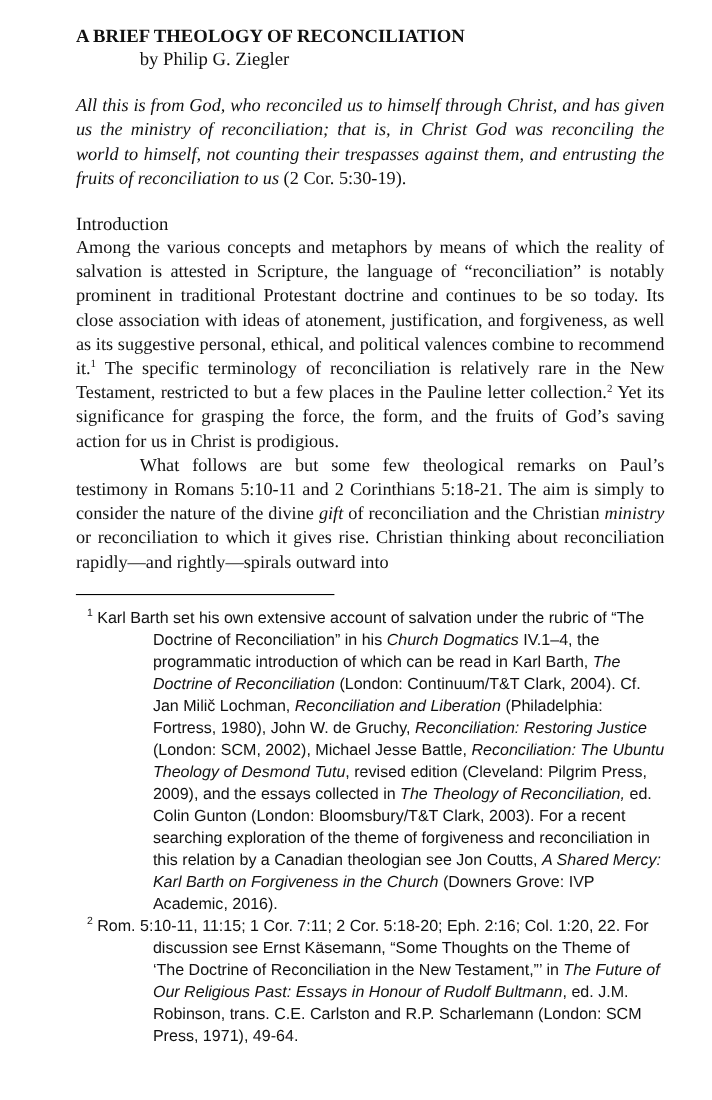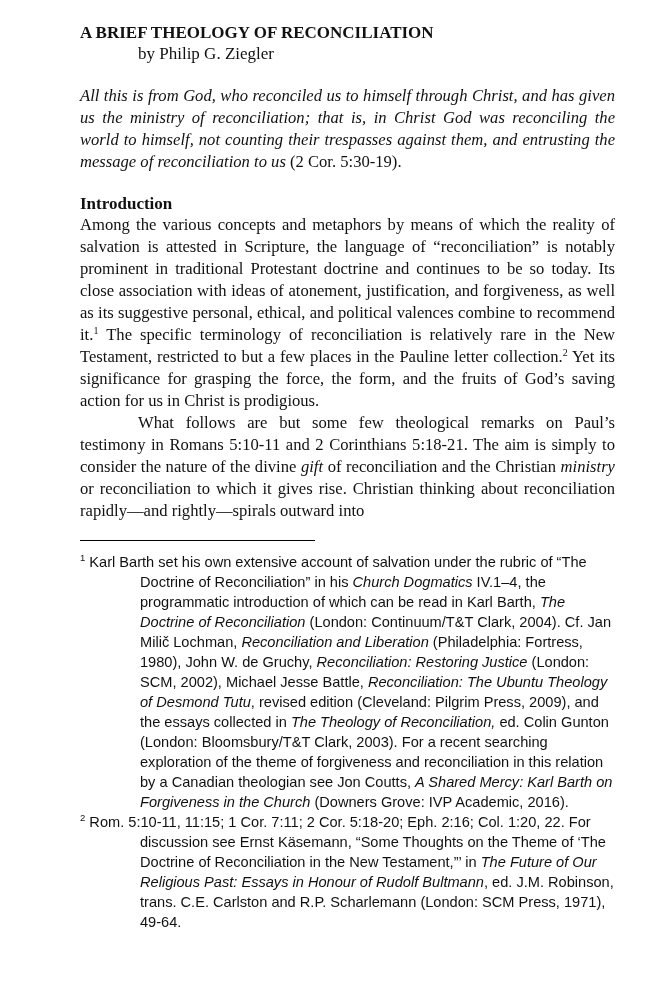--- a/index.html
+++ b/index.html
@@ -1,41 +1,41 @@
 <!DOCTYPE html>
 <html><head>
 <meta charset="utf-8">
 <style>
   html, body { margin: 0; padding: 0; background: #ffffff; }
   body { width: 647px; height: 1000px; position: relative; overflow: hidden; color: #111; }
-  .page { position: absolute; left: 80px; top: 22px; width: 535px; }
+  .page { position: absolute; left: 69px; top: 22px; width: 535px; }
   .serif { font-family: "Liberation Serif", "DejaVu Serif", serif; }
   .sans { font-family: "Liberation Sans", "DejaVu Sans", sans-serif; }
   .title { font-weight: bold; font-size: 17px; line-height: 21px; margin: 0; }
   .byline { font-weight: normal; font-size: 17px; line-height: 21px; margin: 0 0 0 58px; }
   .epigraph { font-size: 16.6px; line-height: 22px; text-align: justify; margin: 21px 0 0 0; }
   .epigraph .it { font-style: italic; }
-  h2.section { font-weight: bold; font-size: 17px; line-height: 21px; margin: 20px 0 0 0; }
+  h2.section { font-weight: normal; font-size: 17px; line-height: 21px; margin: 20px 0 0 0; }
   .body p { font-size: 16.6px; line-height: 22px; text-align: justify; margin: 0; }
   .body p.indent { text-indent: 58px; }
   sup { font-size: 10px; line-height: 0; vertical-align: 6px; }
   .rule { width: 235px; height: 0; border-top: 1.5px solid #000; margin: 18px 0 0 0; }
   .footnotes { margin-top: 11px; }
-  .fn { font-size: 14.6px; line-height: 20px; margin: 0 0 0 0; padding-left: 60px; text-indent: -60px; }
+  .fn { font-size: 14.6px; line-height: 20px; margin: 0 0 0 10px; padding-left: 60px; text-indent: -60px; }
   .fn sup { font-size: 9.5px; vertical-align: 6px; }
   em { }
 </style>
 </head>
 <body>
 
 <div class="page">
   <h1 class="title serif">A BRIEF THEOLOGY OF RECONCILIATION</h1>
   <div class="byline serif">by Philip G. Ziegler</div>
 
-  <p class="epigraph serif"><span class="it">All this is from God, who reconciled us to himself through Christ, and has given us the ministry of reconciliation; that is, in Christ God was reconciling the world to himself, not counting their trespasses against them, and entrusting the message of reconciliation to us</span><span> (2 Cor. 5:30-19).</span></p>
+  <p class="epigraph serif"><span class="it">All this is from God, who reconciled us to himself through Christ, and has given us the ministry of reconciliation; that is, in Christ God was reconciling the world to himself, not counting their trespasses against them, and entrusting the fruits of reconciliation to us</span><span> (2 Cor. 5:30-19).</span></p>
 
   <h2 class="section serif">Introduction</h2>
 
   <div class="body serif">
     <p><span>Among the various concepts and metaphors by means of which the reality of salvation is attested in Scripture, the language of “reconciliation” is notably prominent in traditional Protestant doctrine and continues to be so today. Its close association with ideas of atonement, justification, and forgiveness, as well as its suggestive personal, ethical, and political valences combine to recommend it.</span><sup>1</sup><span> The specific terminology of reconciliation is relatively rare in the New Testament, restricted to but a few places in the Pauline letter collection.</span><sup>2</sup><span> Yet its significance for grasping the force, the form, and the fruits of God’s saving action for us in Christ is prodigious.</span></p>
     <p class="indent"><span>What follows are but some few theological remarks on Paul’s testimony in Romans 5:10-11 and 2 Corinthians 5:18-21. The aim is simply to consider the nature of the divine </span><em>gift</em><span> of reconciliation and the Christian </span><em>ministry</em><span> or reconciliation to which it gives rise. Christian thinking about reconciliation rapidly—and rightly—spirals outward into</span></p>
   </div>
 
   <div class="rule"></div>
 

